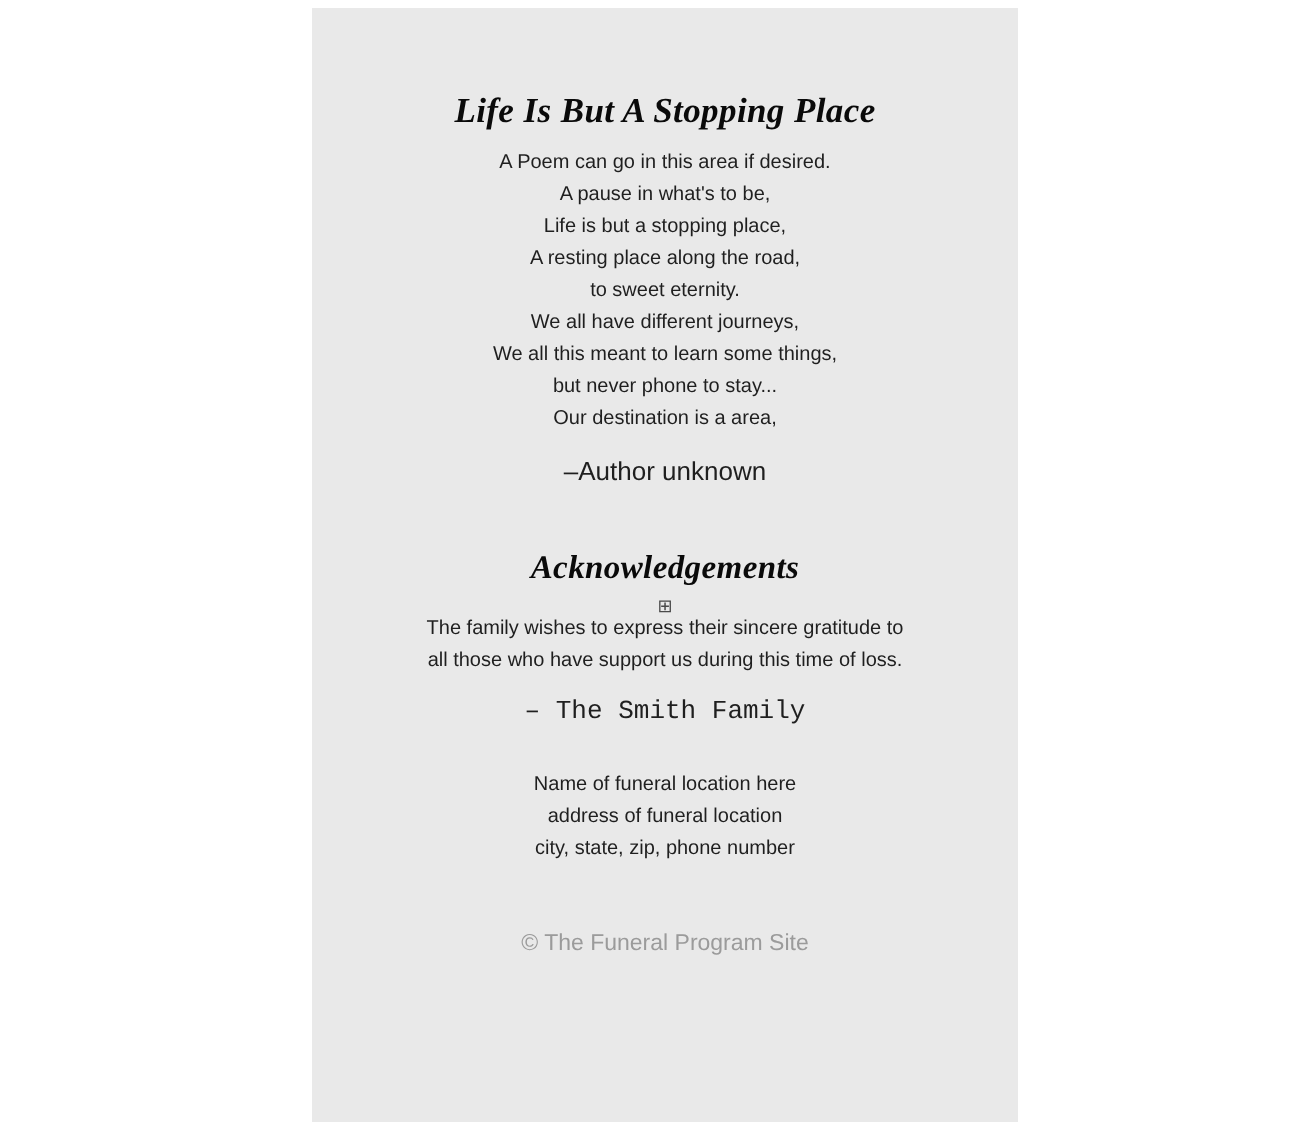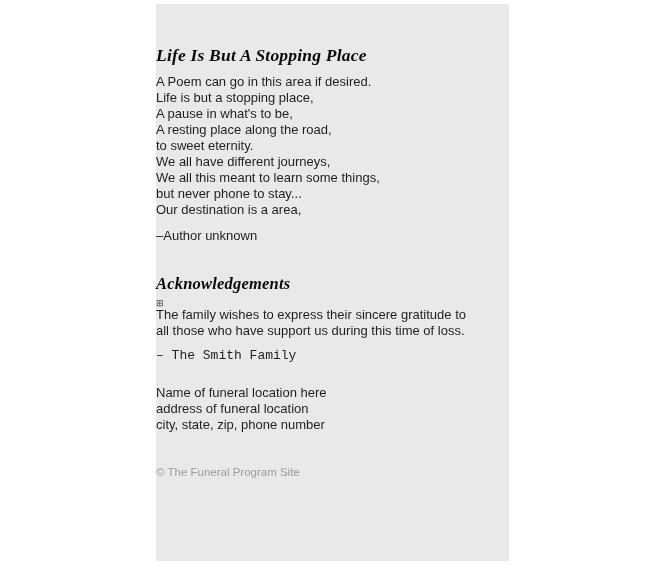--- a/index.html
+++ b/index.html
@@ -19,36 +19,37 @@
   }
   .card {
     position: absolute;
     left: 156px;
     top: 4px;
     width: 353px;
     height: 557px;
     background: var(--card-bg, #e9e9e9);
     box-sizing: border-box;
     padding-top: 40px;
+    text-align: center;
   }
   .poem-title {
     margin: 0;
     font-family: "Liberation Serif", serif;
     font-style: italic;
     font-weight: bold;
     font-size: 17.5px;
     line-height: 22px;
     color: var(--heading, #0a0a0a);
     letter-spacing: 0.2px;
   }
   .poem {
     margin-top: 8px;
   }
   .line {
-    font-size: 13px;
+    font-size: 10px;
     line-height: 16px;
     color: var(--text, #1f1f1f);
   }
   .attribution {
     margin-top: 10px;
     font-size: 13px;
     line-height: 16px;
     color: var(--text, #1f1f1f);
   }
   .ack-title {
@@ -87,22 +88,22 @@
 </head>
 <body>
 
 <div class="canvas">
   <div class="card">
 
     <h1 class="poem-title">Life Is But A Stopping Place</h1>
 
     <div class="poem">
       <div class="line">A Poem can go in this area if desired.</div>
+      <div class="line">A pause in what's to be,</div>
       <div class="line">Life is but a stopping place,</div>
-      <div class="line">A pause in what's to be,</div>
       <div class="line">A resting place along the road,</div>
       <div class="line">to sweet eternity.</div>
       <div class="line">We all have different journeys,</div>
       <div class="line">We all this meant to learn some things,</div>
       <div class="line">but never phone to stay...</div>
       <div class="line">Our destination is a area,</div>
     </div>
 
     <div class="attribution">–Author unknown</div>
 

